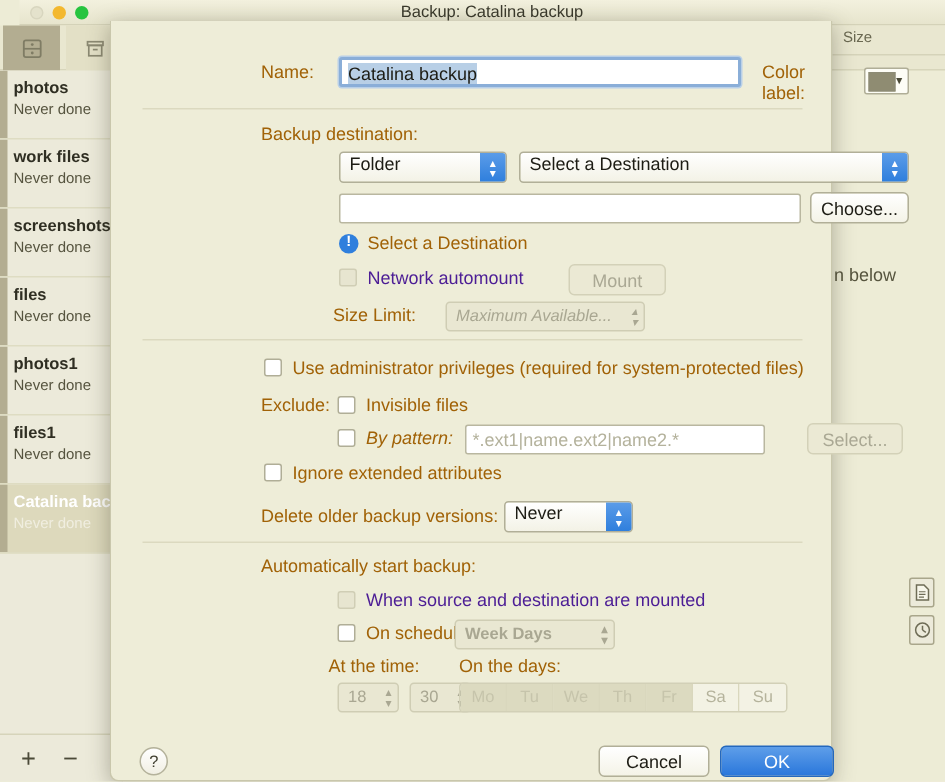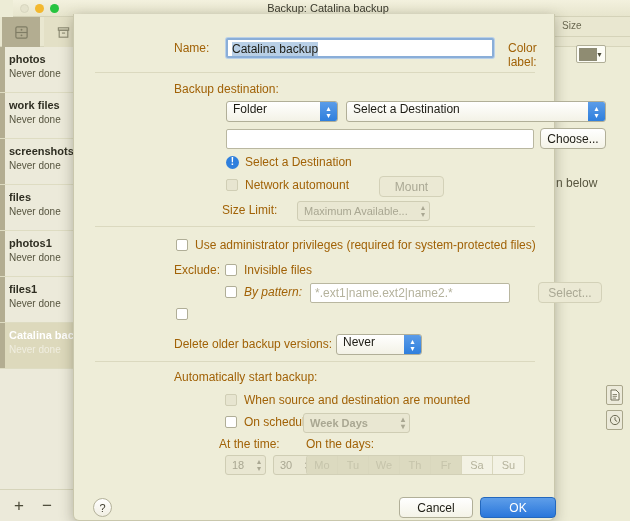--- a/index.html
+++ b/index.html
@@ -107,21 +107,21 @@
     background: #eeedd8;
     border: 1px solid #c9c7ac;
     border-top: none;
     border-radius: 0 0 6px 6px;
     box-shadow: 0 3px 14px rgba(60,58,40,.35);
   }
   .sheet-body { position: relative; width: 100%; height: 100%; }
 
   .row { position: absolute; display: flex; align-items: center; }
   .lbl { font-size: 12px; color: #a16207; }
-  .lbl.dim { color: #a16207; }
+  .lbl.dim { color: #4c1d95; }
 
   .hr {
     position: absolute; left: 21px; width: 440px;
     border-top: 1px solid #dbd9bf;
   }
 
   
   .tf {
     height: 20px; background: #ffffff;
     border: 1px solid #b9b7a0; border-radius: 2px;
@@ -375,21 +375,21 @@
         <span class="cb disabled"></span>
         <span class="lbl dim">Network automount</span>
       </div>
       <div class="btn disabled" style="position:absolute; top:162px; left:305px; width:65px;">
         <span>Mount</span>
       </div>
 
       <div class="row" style="top:189px; left:148px;">
         <span class="lbl">Size Limit:</span>
       </div>
-      <div class="combo-sm" style="position:absolute; top:187px; left:223px; width:133px;">
+      <div class="combo-sm" style="position:absolute; top:187px; left:223px; width:133px;font-style:italic;">
         <span>Maximum Available...</span>
         <span class="arrows">▴<br>▾</span>
       </div>
 
       <div class="hr" style="top:212px;"></div>
 
       <div class="row" style="top:224px; left:102px; gap:7px;">
         <span class="cb"></span>
         <span class="lbl">Use administrator privileges (required for system-protected files)</span>
       </div>
@@ -408,20 +408,21 @@
       </div>
       <div class="tf ph" style="position:absolute; top:269px; left:236px; width:200px;">
         <span>*.ext1|name.ext2|name2.*</span>
       </div>
       <div class="btn disabled" style="position:absolute; top:268px; left:464px; width:64px;">
         <span>Select...</span>
       </div>
 
       <div class="row" style="top:294px; left:102px; gap:7px;">
         <span class="cb"></span>
+        <span class="lbl">Ignore extended attributes</span>
       </div>
 
       <div class="row" style="top:323px; left:100px;">
         <span class="lbl">Delete older backup versions:</span>
       </div>
       <div class="popup" style="position:absolute; top:320px; left:262px; width:86px;">
         <span>Never</span>
         <span class="arrows">▴<br>▾</span>
       </div>
 

